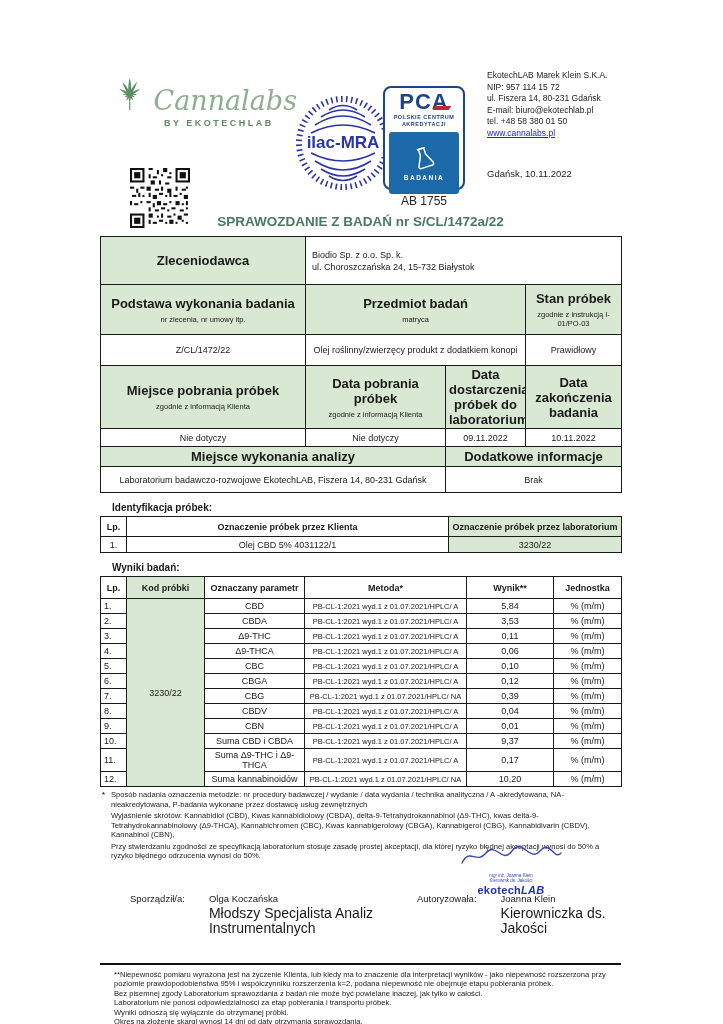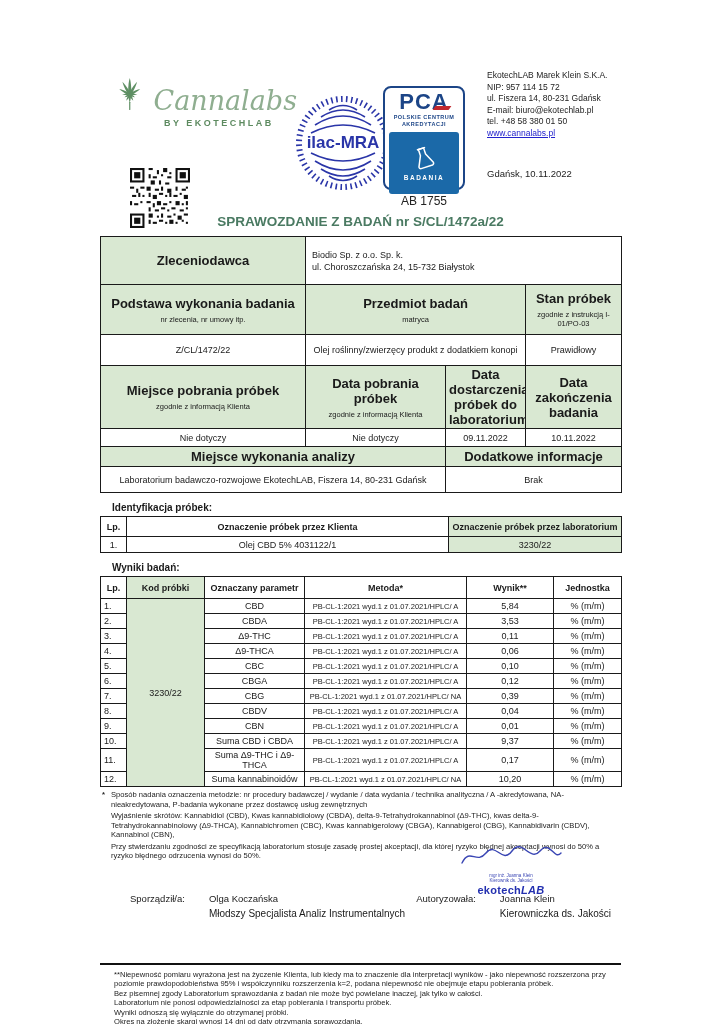--- a/index.html
+++ b/index.html
@@ -74,21 +74,21 @@
   
   .sig-area{position:relative;margin-top:28px;height:58px;}
   .stamp{position:absolute;right:55px;top:-46px;width:110px;color:var(--stamp-blue);}
   .stamp-lines{font-size:4.5px;line-height:5.5px;text-align:center;color:#3a46b4;}
   .stamp-logo{font-size:11px;font-weight:bold;text-align:center;color:#2330b0;letter-spacing:.3px;}
   .stamp-logo .lab{font-style:italic;}
   .sig-cols{display:flex;justify-content:space-between;padding:0 10px 0 30px;}
   .sig-block{display:flex;gap:24px;font-size:9.5px;line-height:15px;}
   .sig-label{font-weight:normal;}
   .sig-name{}
-  .sig-title{font-size:10px;}
+  .sig-title{font-size:14px;}
 
   
   .hr-thick{border-top:2px solid #111;margin-top:14px;}
   .bottom-notes{padding:5px 4px 6px 14px;font-size:7.6px;line-height:9.6px;color:#222;}
   .end-band{border-top:2.5px solid #111;}
 </style>
 </head>
 <body>
 
 <div class="page">

